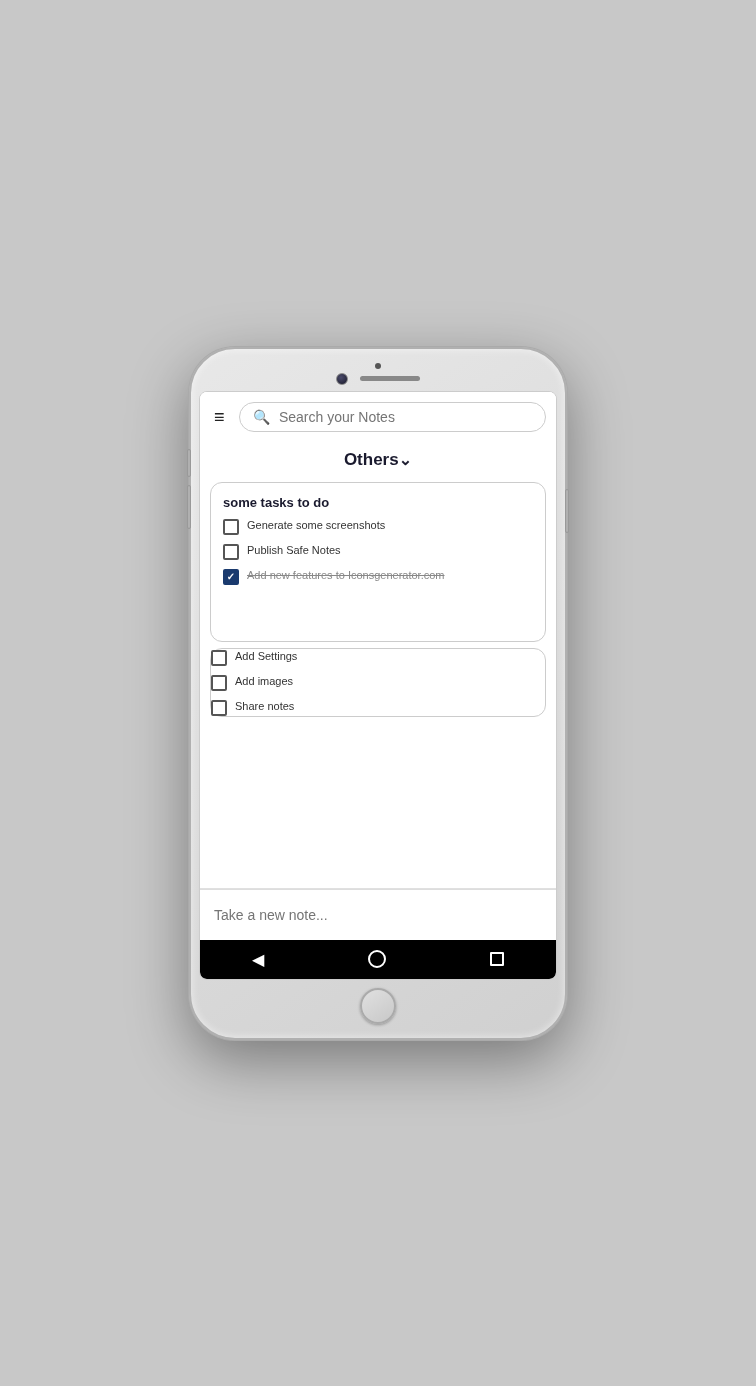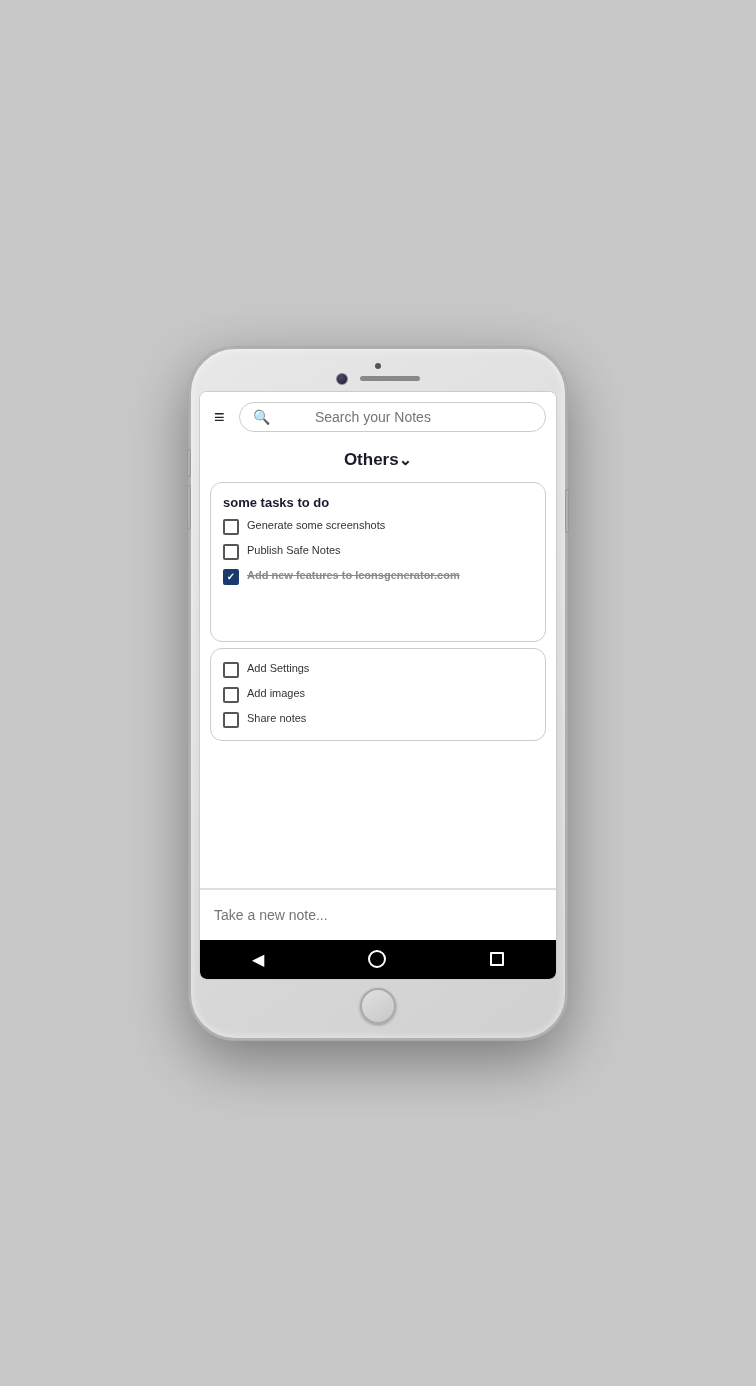--- a/index.html
+++ b/index.html
@@ -134,21 +134,20 @@
       color: #aaa;
       font-size: 14px;
     }
     .search-input {
       border: none;
       outline: none;
       background: transparent;
       font-size: 14px;
       color: #aaa;
       width: 100%;
-      margin-left: 36px;
     }
 
     
     .section-header {
       display: flex;
       align-items: center;
       justify-content: center;
       padding: 8px 14px 6px 14px;
       background: #fff;
     }
@@ -227,31 +226,29 @@
       font-weight: bold;
     }
     .cb-label {
       font-size: 11px;
       color: #333;
       line-height: 1.4;
     }
     .cb-label.strikethrough {
       text-decoration: line-through;
       color: #888;
-      font-weight: bold;
     }
 
     
     .notes-row2 {
       padding: 0 10px 8px 10px;
     }
     .note-card-single {
       border: 1.5px solid #ccc;
       border-radius: 12px;
-      padding: 12px;
       background: #fff;
     }
 
     
     .bottom-input-bar {
       border-top: 1.5px solid #ddd;
       padding: 16px 14px;
       background: #fff;
     }
     .new-note-input {

